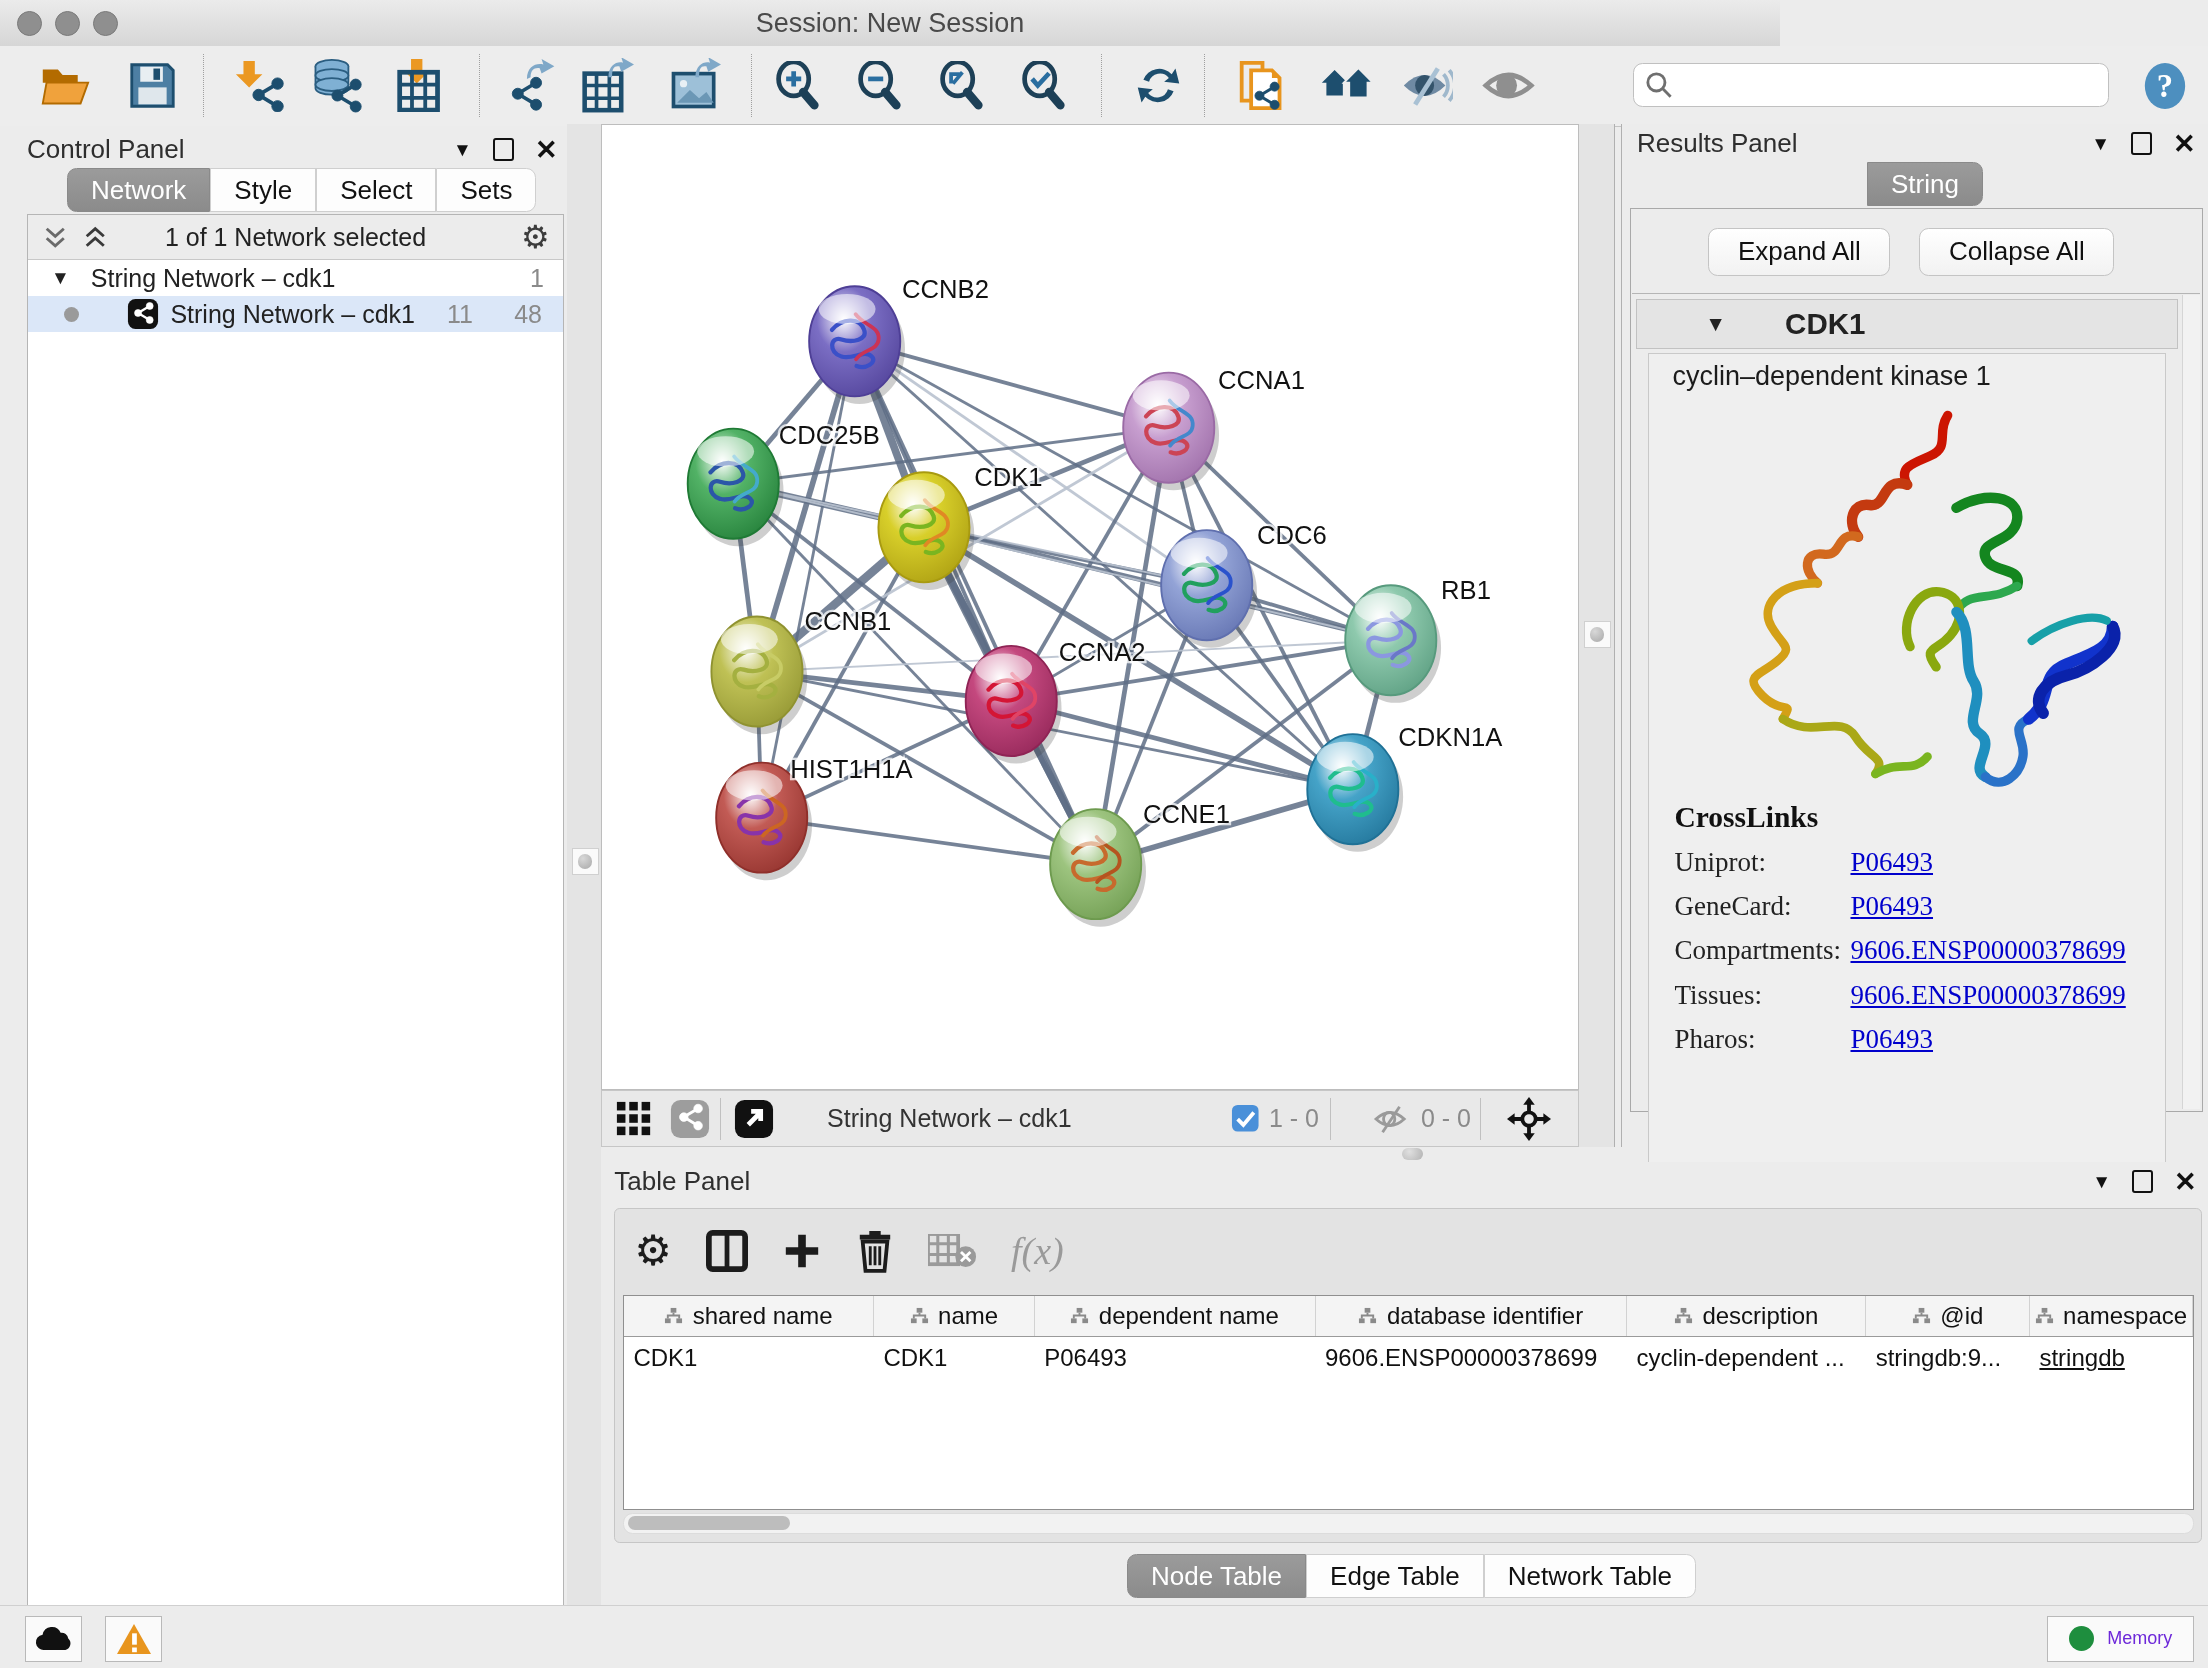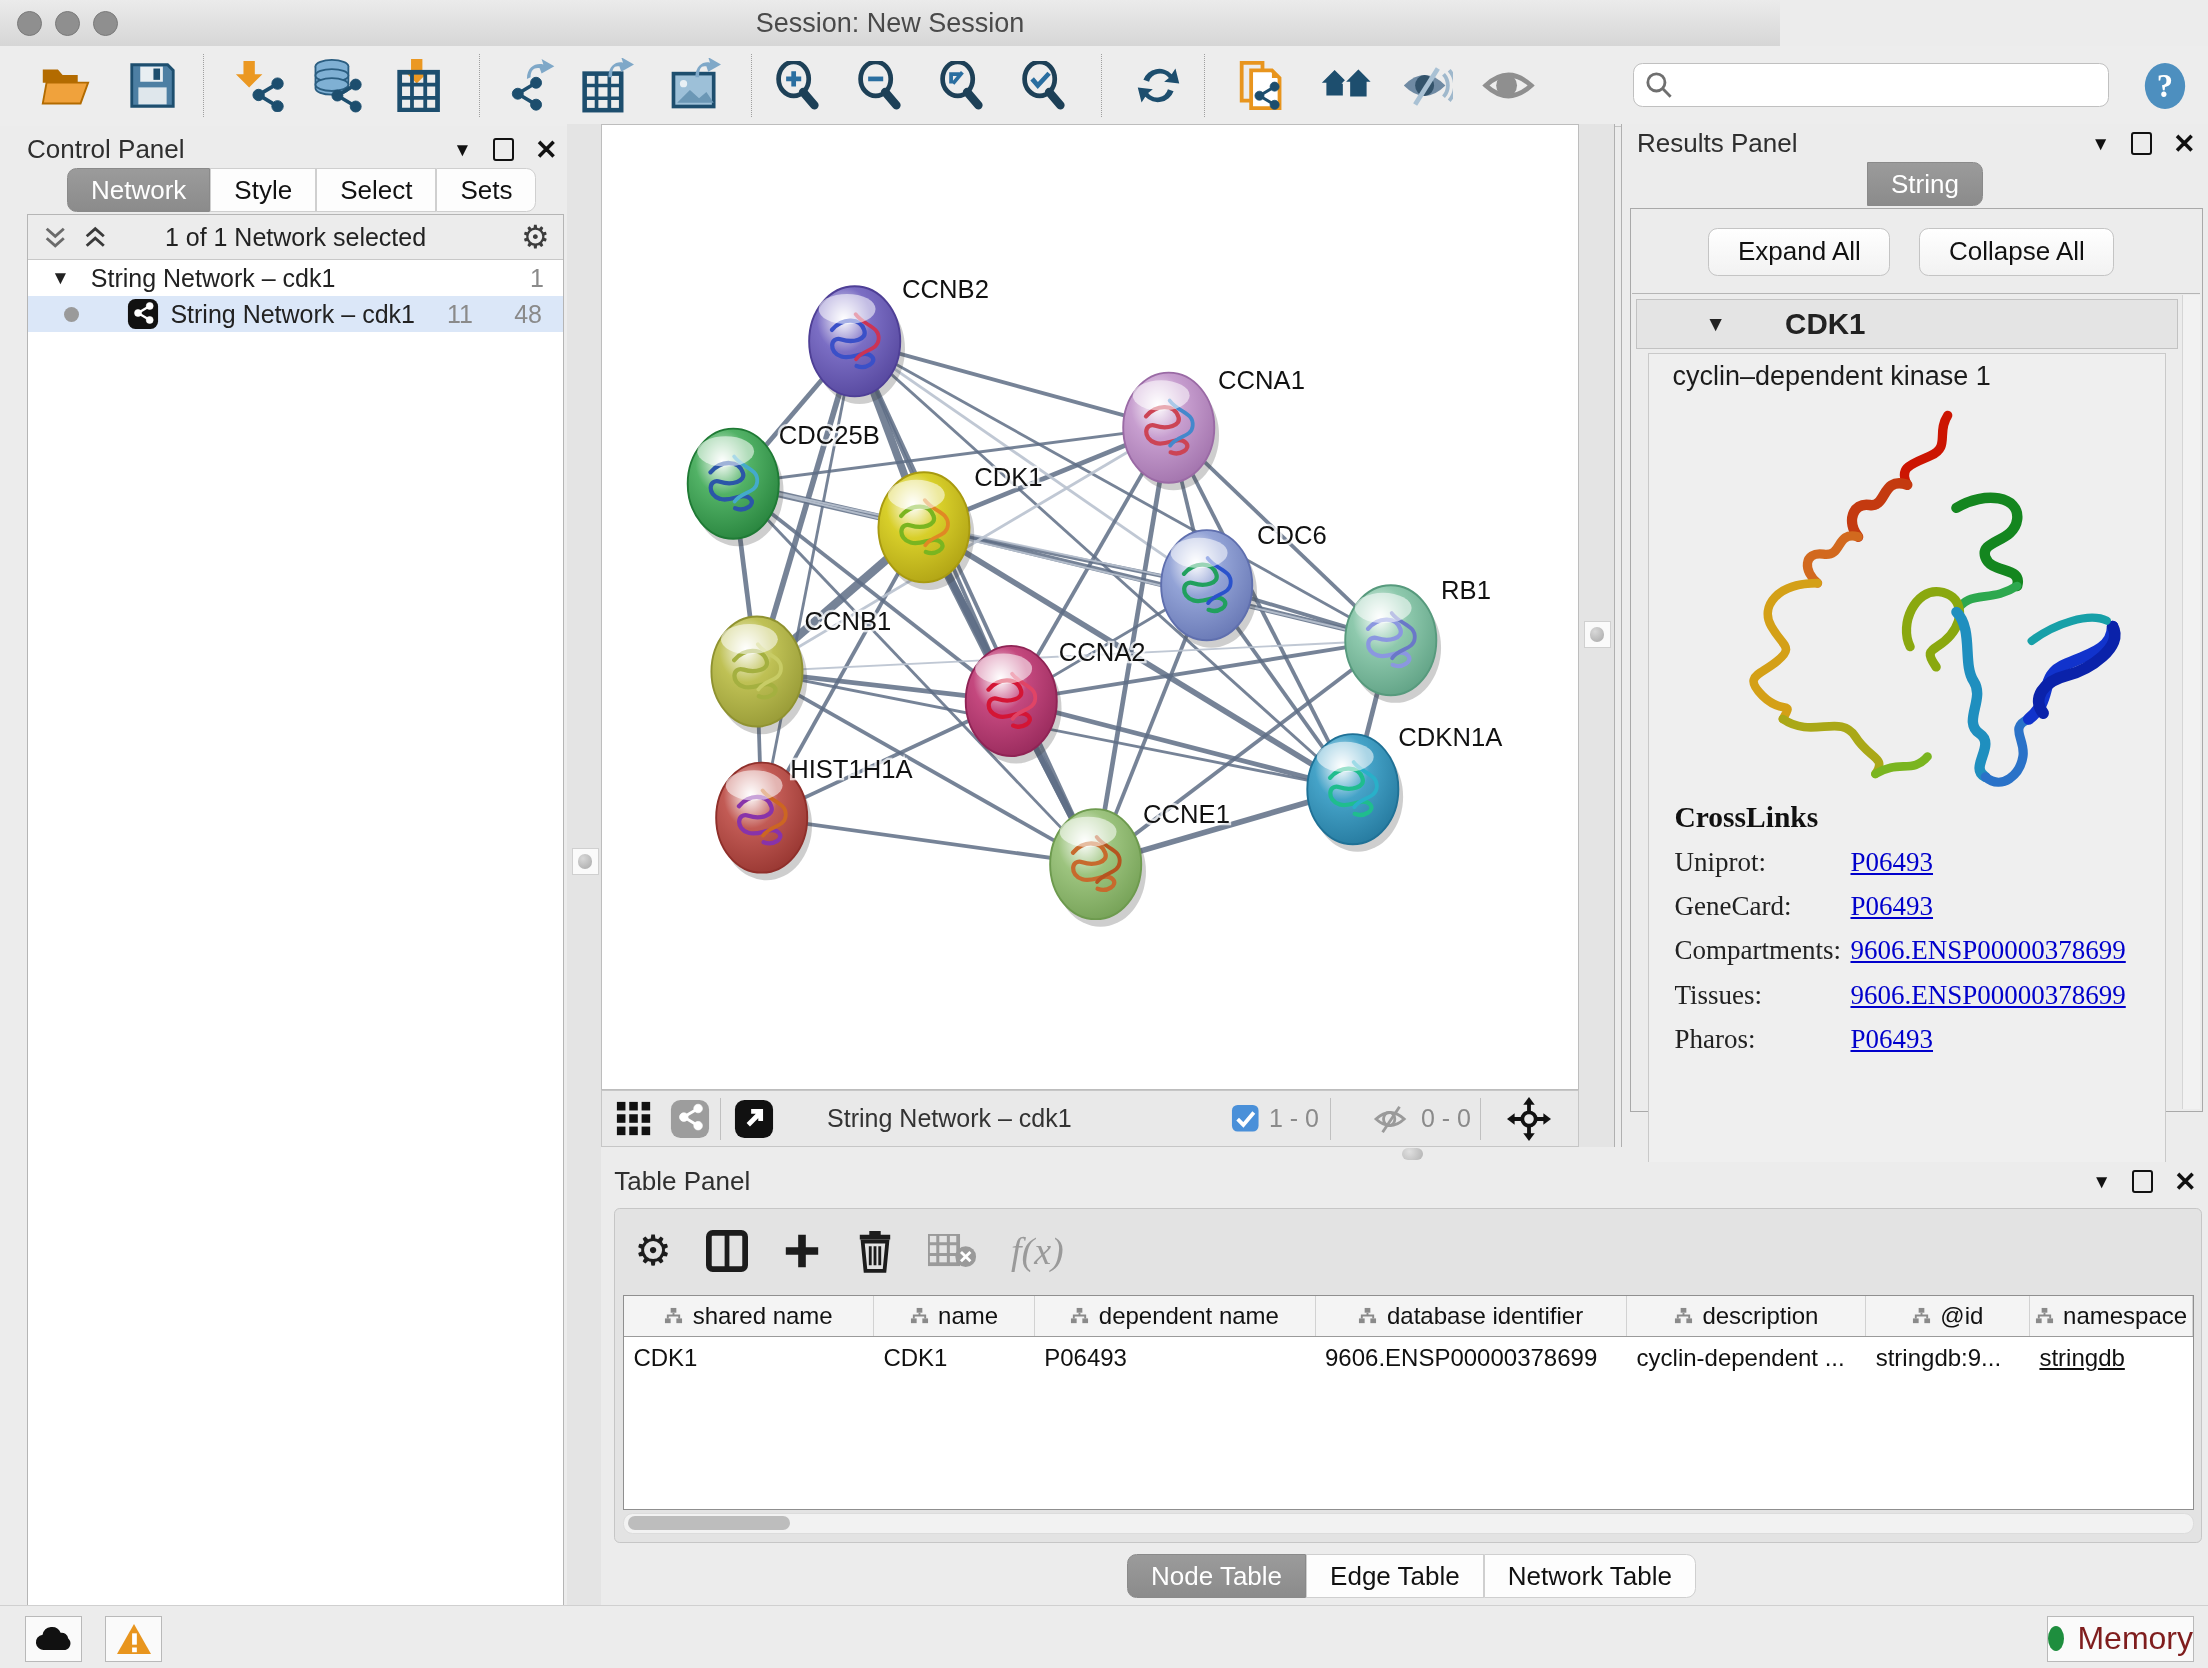--- a/index.html
+++ b/index.html
@@ -80,21 +80,21 @@
   .trow{display:flex;height:42px;}
   .td{font-size:24px;color:#111;display:flex;align-items:center;padding-left:9.5px;box-sizing:border-box;}
   .hscroll{position:absolute;left:7.6px;right:7.6px;bottom:7.6px;height:19px;background:#f2f2f2;border:1px solid #dcdcdc;border-radius:9.5px;}
   .hthumb{position:absolute;left:3.8px;top:1.9px;width:162px;height:13.3px;background:#bdbdbd;border-radius:7.6px;}
   .tp-tabs{position:absolute;left:526px;top:392px;}
 
   
   .statusbar{left:0;top:1605px;width:2208px;height:63px;background:#ececec;border-top:1px solid #d0d0d0;}
   .sb-btn{position:absolute;top:9.5px;height:44px;background:#fafafa;border:1.9px solid #b9b9b9;display:flex;align-items:center;justify-content:center;cursor:pointer;}
   .mem-dot{width:25px;height:25px;border-radius:50%;background:#1e8e3e;margin-right:13.3px;}
-  .mem-label{font-size:32px;color:#7f1d1d;}
+  .mem-label{font-size:18px;color:#6d28d9;}
 </style>
 </head>
 <body>
 
 <div class="app">
 
   <svg width="0" height="0" style="position:absolute">
     <defs>
       <g id="share-glyph">
         <circle cx="6" cy="16" r="6"></circle>

